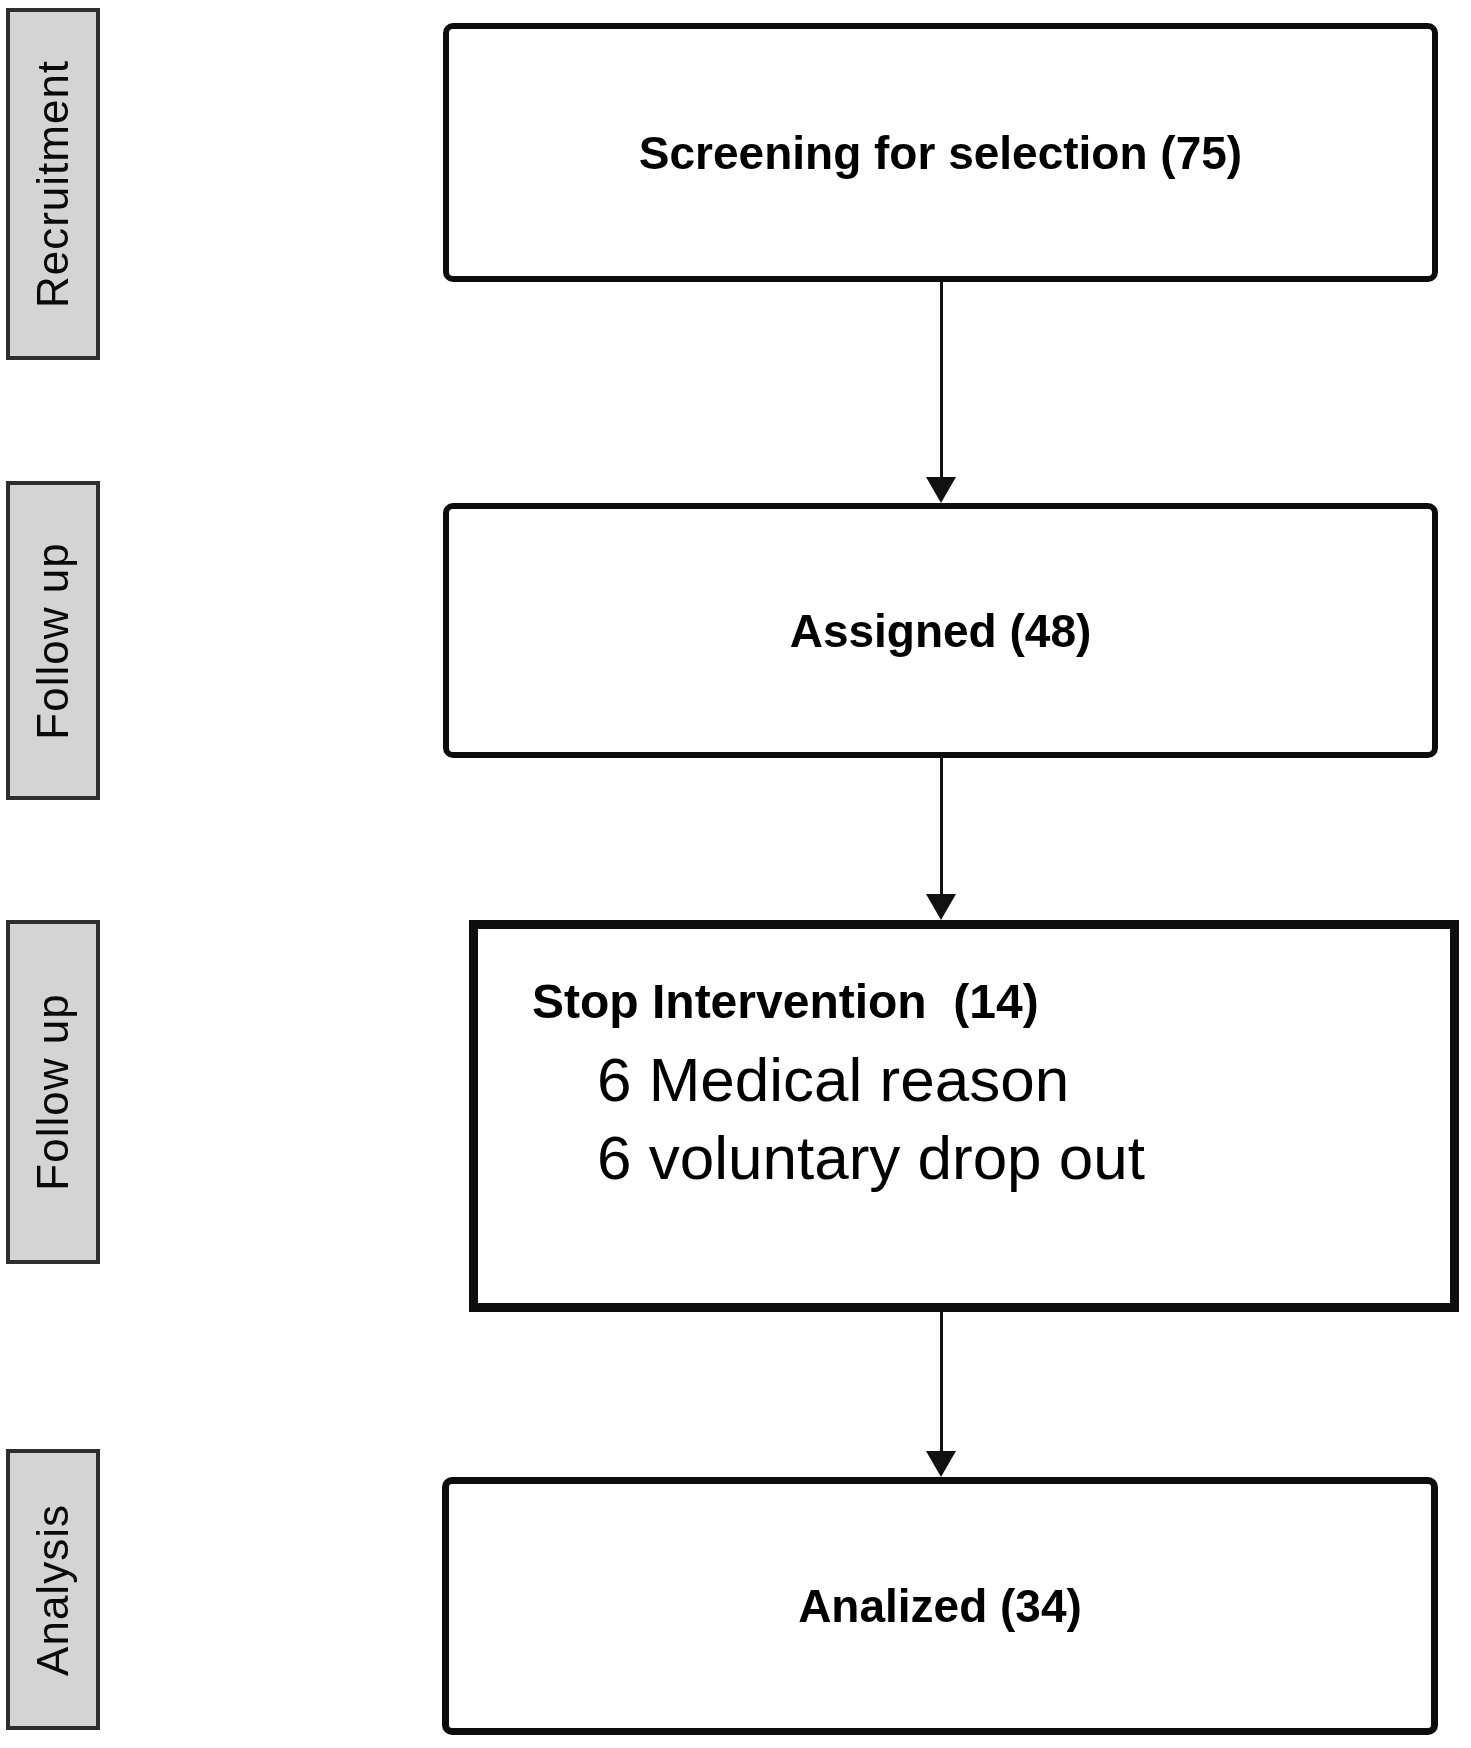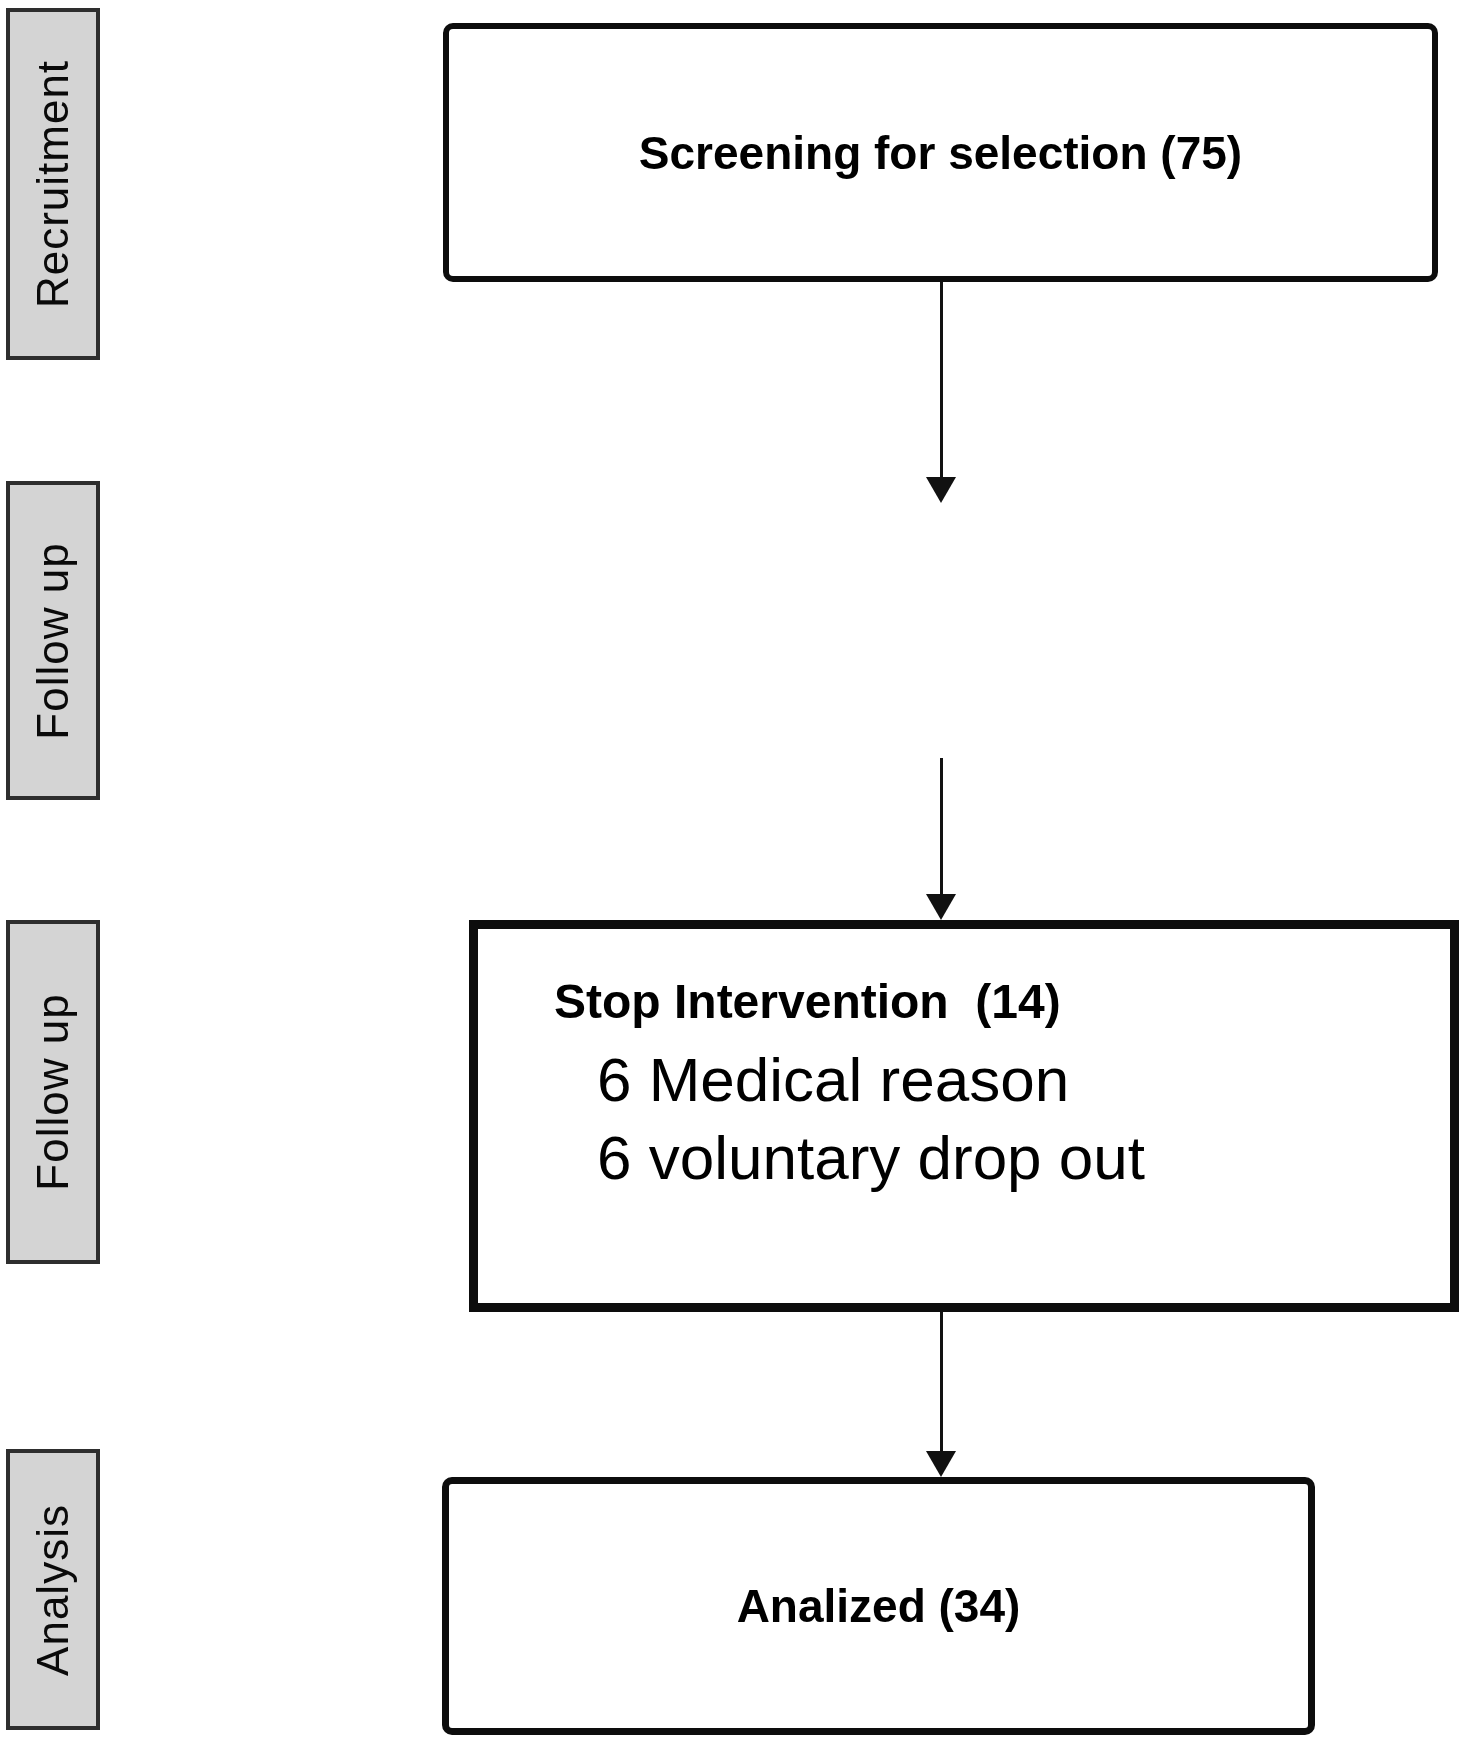--- a/index.html
+++ b/index.html
@@ -71,30 +71,29 @@
   .box-stop {
     left: 469px; top: 920px; width: 990px; height: 392px;
     border: 9px solid #0d0d0d;
     padding-top: 34px;
   }
   .box-stop .box-title {
     font-size: 48px;
     line-height: 78px;
     padding-left: 54px;
     text-align: left;
-    margin-left: 22px;
   }
   .box-stop .box-item {
     font-size: 62px;
     line-height: 78px;
     padding-left: 119px;
     text-align: left;
   }
   .box-analized {
-    left: 442px; top: 1477px; width: 873px; height: 258px;
+    left: 442px; top: 1477px; width: 996px; height: 258px;
     border: 7px solid #0d0d0d;
   }
 
   
   .arrow {
     position: absolute;
     left: 926px;
     width: 30px;
   }
   .arrow .stem {
@@ -134,20 +133,23 @@
     <span class="stage-label">Follow up</span>
   </div>
   <div class="stage-box stage-analysis">
     <span class="stage-label">Analysis</span>
   </div>
 
   <div class="flow-box centered box-screening">
     <span class="box-title">Screening for selection (75)</span>
   </div>
 
+  <div class="flow-box centered box-assigned">
+    <span class="box-title">Assigned (48)</span>
+  </div>
 
   <div class="flow-box box-stop">
     <div class="box-title">Stop Intervention  (14)</div>
     <div class="box-item">6 Medical reason</div>
     <div class="box-item">6 voluntary drop out</div>
   </div>
 
   <div class="flow-box centered box-analized">
     <span class="box-title">Analized (34)</span>
   </div>

